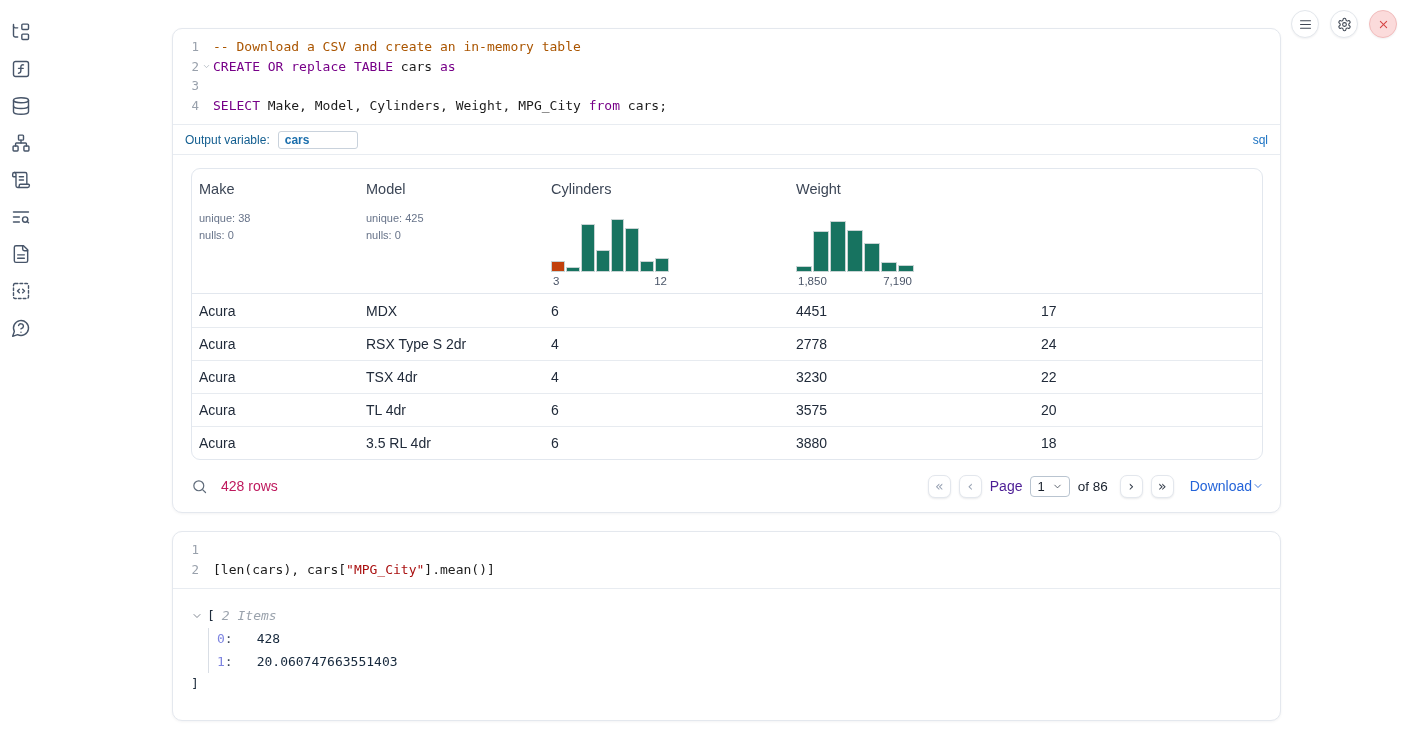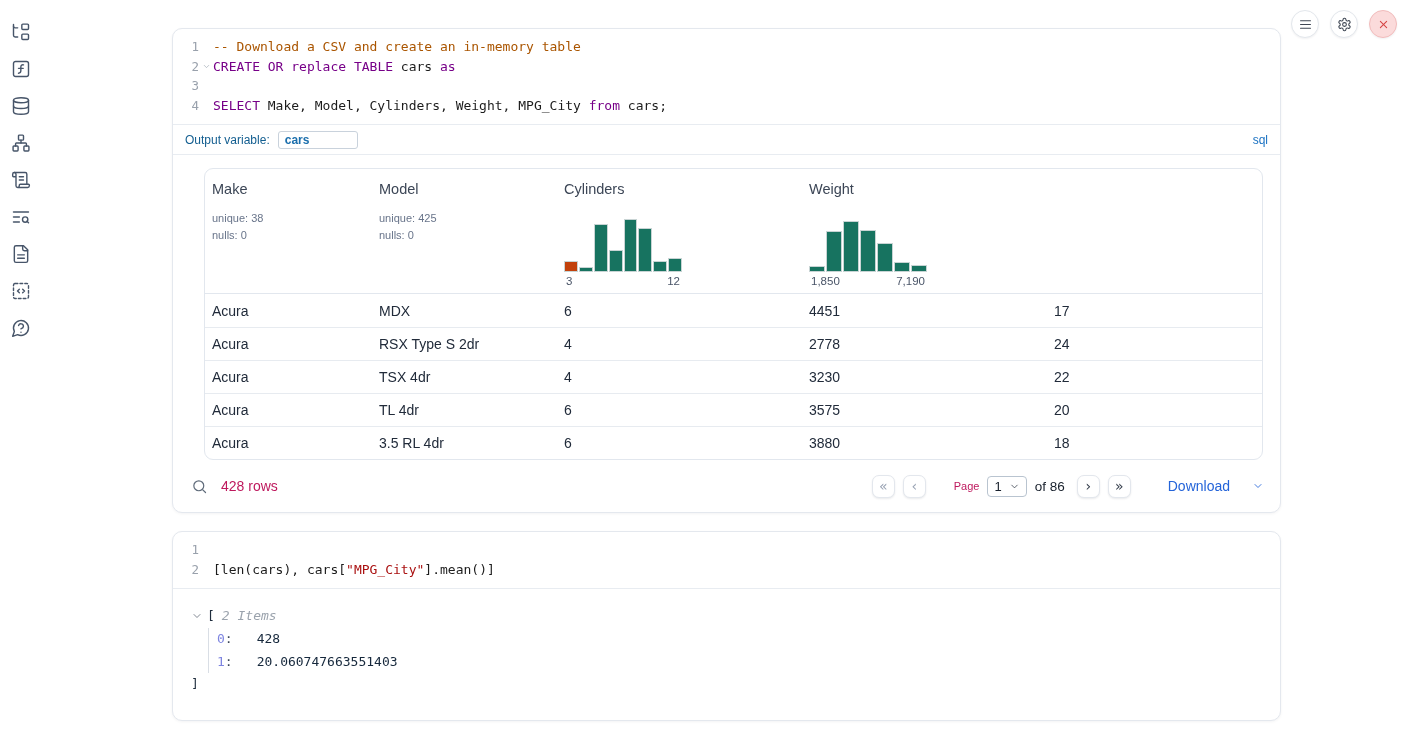--- a/index.html
+++ b/index.html
@@ -40,21 +40,21 @@
   .tok-p { color:#1c1c1c; }
 
   
   .outvar { display:flex; align-items:center; height:29px; padding:0 12px; }
   .outvar-label { font-size:12px; font-weight:normal; color:#135e90; }
   .outvar-input { margin-left:8px; width:80px; height:18px; border:1px solid #c9d2dc; border-radius:3px;
                   font:bold 12px "Liberation Sans", sans-serif; color:#1b6fad; padding:0 6px; outline:none; }
   .lang { margin-left:auto; font-size:12px; color:#1971c2; }
 
   
-  .table-wrap { margin:13px 17px 0 31px; border:1px solid #e2e7ee; border-radius:9px; overflow:hidden; }
+  .table-wrap { margin:13px 17px 0 18px; border:1px solid #e2e7ee; border-radius:9px; overflow:hidden; }
   .thead { display:grid; grid-template-columns:167px 185px 245px 245px 1fr; padding-top:10px; border-bottom:1px solid #e2e7ee; }
   .hcol { height:114px; padding:2px 8px 6px 7px; display:flex; flex-direction:column; cursor:pointer; }
   .hname { font-size:14.5px; color:#3c4656; }
   .hstats { margin-top:13px; font-size:11px; color:#68748a; line-height:17px; }
   .hist { margin-top:auto; width:118px; }
   .hist-bars { display:flex; align-items:flex-end; gap:1px; height:53px; }
   .bar { flex:1; border:1px solid #c8d4d4; }
   .hist-labels { display:flex; justify-content:space-between; font-size:11.5px; color:#4a5568; margin-top:3px; padding:0 2px; }
   .trow { display:grid; grid-template-columns:167px 185px 245px 245px 1fr; height:33px; align-items:center;
           font-size:14px; color:#212b3a; }
@@ -65,25 +65,25 @@
   .tfooter { display:flex; align-items:center; height:52px; padding:0 16px; }
   .search-btn { background:none; border:none; color:#5f6b7a; cursor:pointer; width:20px; height:20px;
                 display:flex; align-items:center; justify-content:center; }
   .rows-label { margin-left:12px; font-size:14px; color:#be185d; }
   .pager { margin-left:auto; display:flex; align-items:center; gap:8px; }
   .pg-btn { width:23px; height:23px; border:1px solid #e3e7ed; border-radius:7px; background:#fff;
             box-shadow:0 1px 2px rgba(16,24,40,.09); font-size:14px; line-height:1;
             display:flex; align-items:center; justify-content:center; color:#333c4a; cursor:pointer;
             font-family:"DejaVu Sans", sans-serif; }
   .pg-btn.disabled { color:#98a2b3; }
-  .pg-label { font-size:11px; color:#be185d; margin-left:20px; }
+  .pg-label { font-size:14px; color:#4c1d95; margin-left:0; }
   .pg-select { display:flex; align-items:center; gap:7px; border:1px solid #b9c4d0; border-radius:4px;
                height:21px; padding:0 6px; font-size:13px; color:#18202c; cursor:pointer; background:#fff; }
   .of-label { font-size:13.5px; color:#18202c; margin-right:4px; }
-  .download { display:flex; align-items:center; gap:22px; color:#2464d9; font-size:14px; margin-left:29px; cursor:pointer; }
+  .download { display:flex; align-items:center; gap:0; color:#2464d9; font-size:14px; margin-left:8px; cursor:pointer; }
 
   
   .tree { font-family:"DejaVu Sans Mono", monospace; font-size:13px; color:#1f2d3d; padding:17px 0 26px 18px; }
   .tree-head { display:flex; align-items:center; line-height:20px; }
   .tree-chevron { color:#6b7280; margin-right:4px; cursor:pointer; }
   .titems { color:#9ba3ad; font-style:italic; margin-left:7px; }
   .tree-entries { margin-left:17px; border-left:1px solid #d9dee5; padding-left:8px; margin-top:2px; }
   .tree-entry { line-height:22.5px; }
   .tkey { color:#7d84e0; }
   .tcolon { color:#3b4656; }

